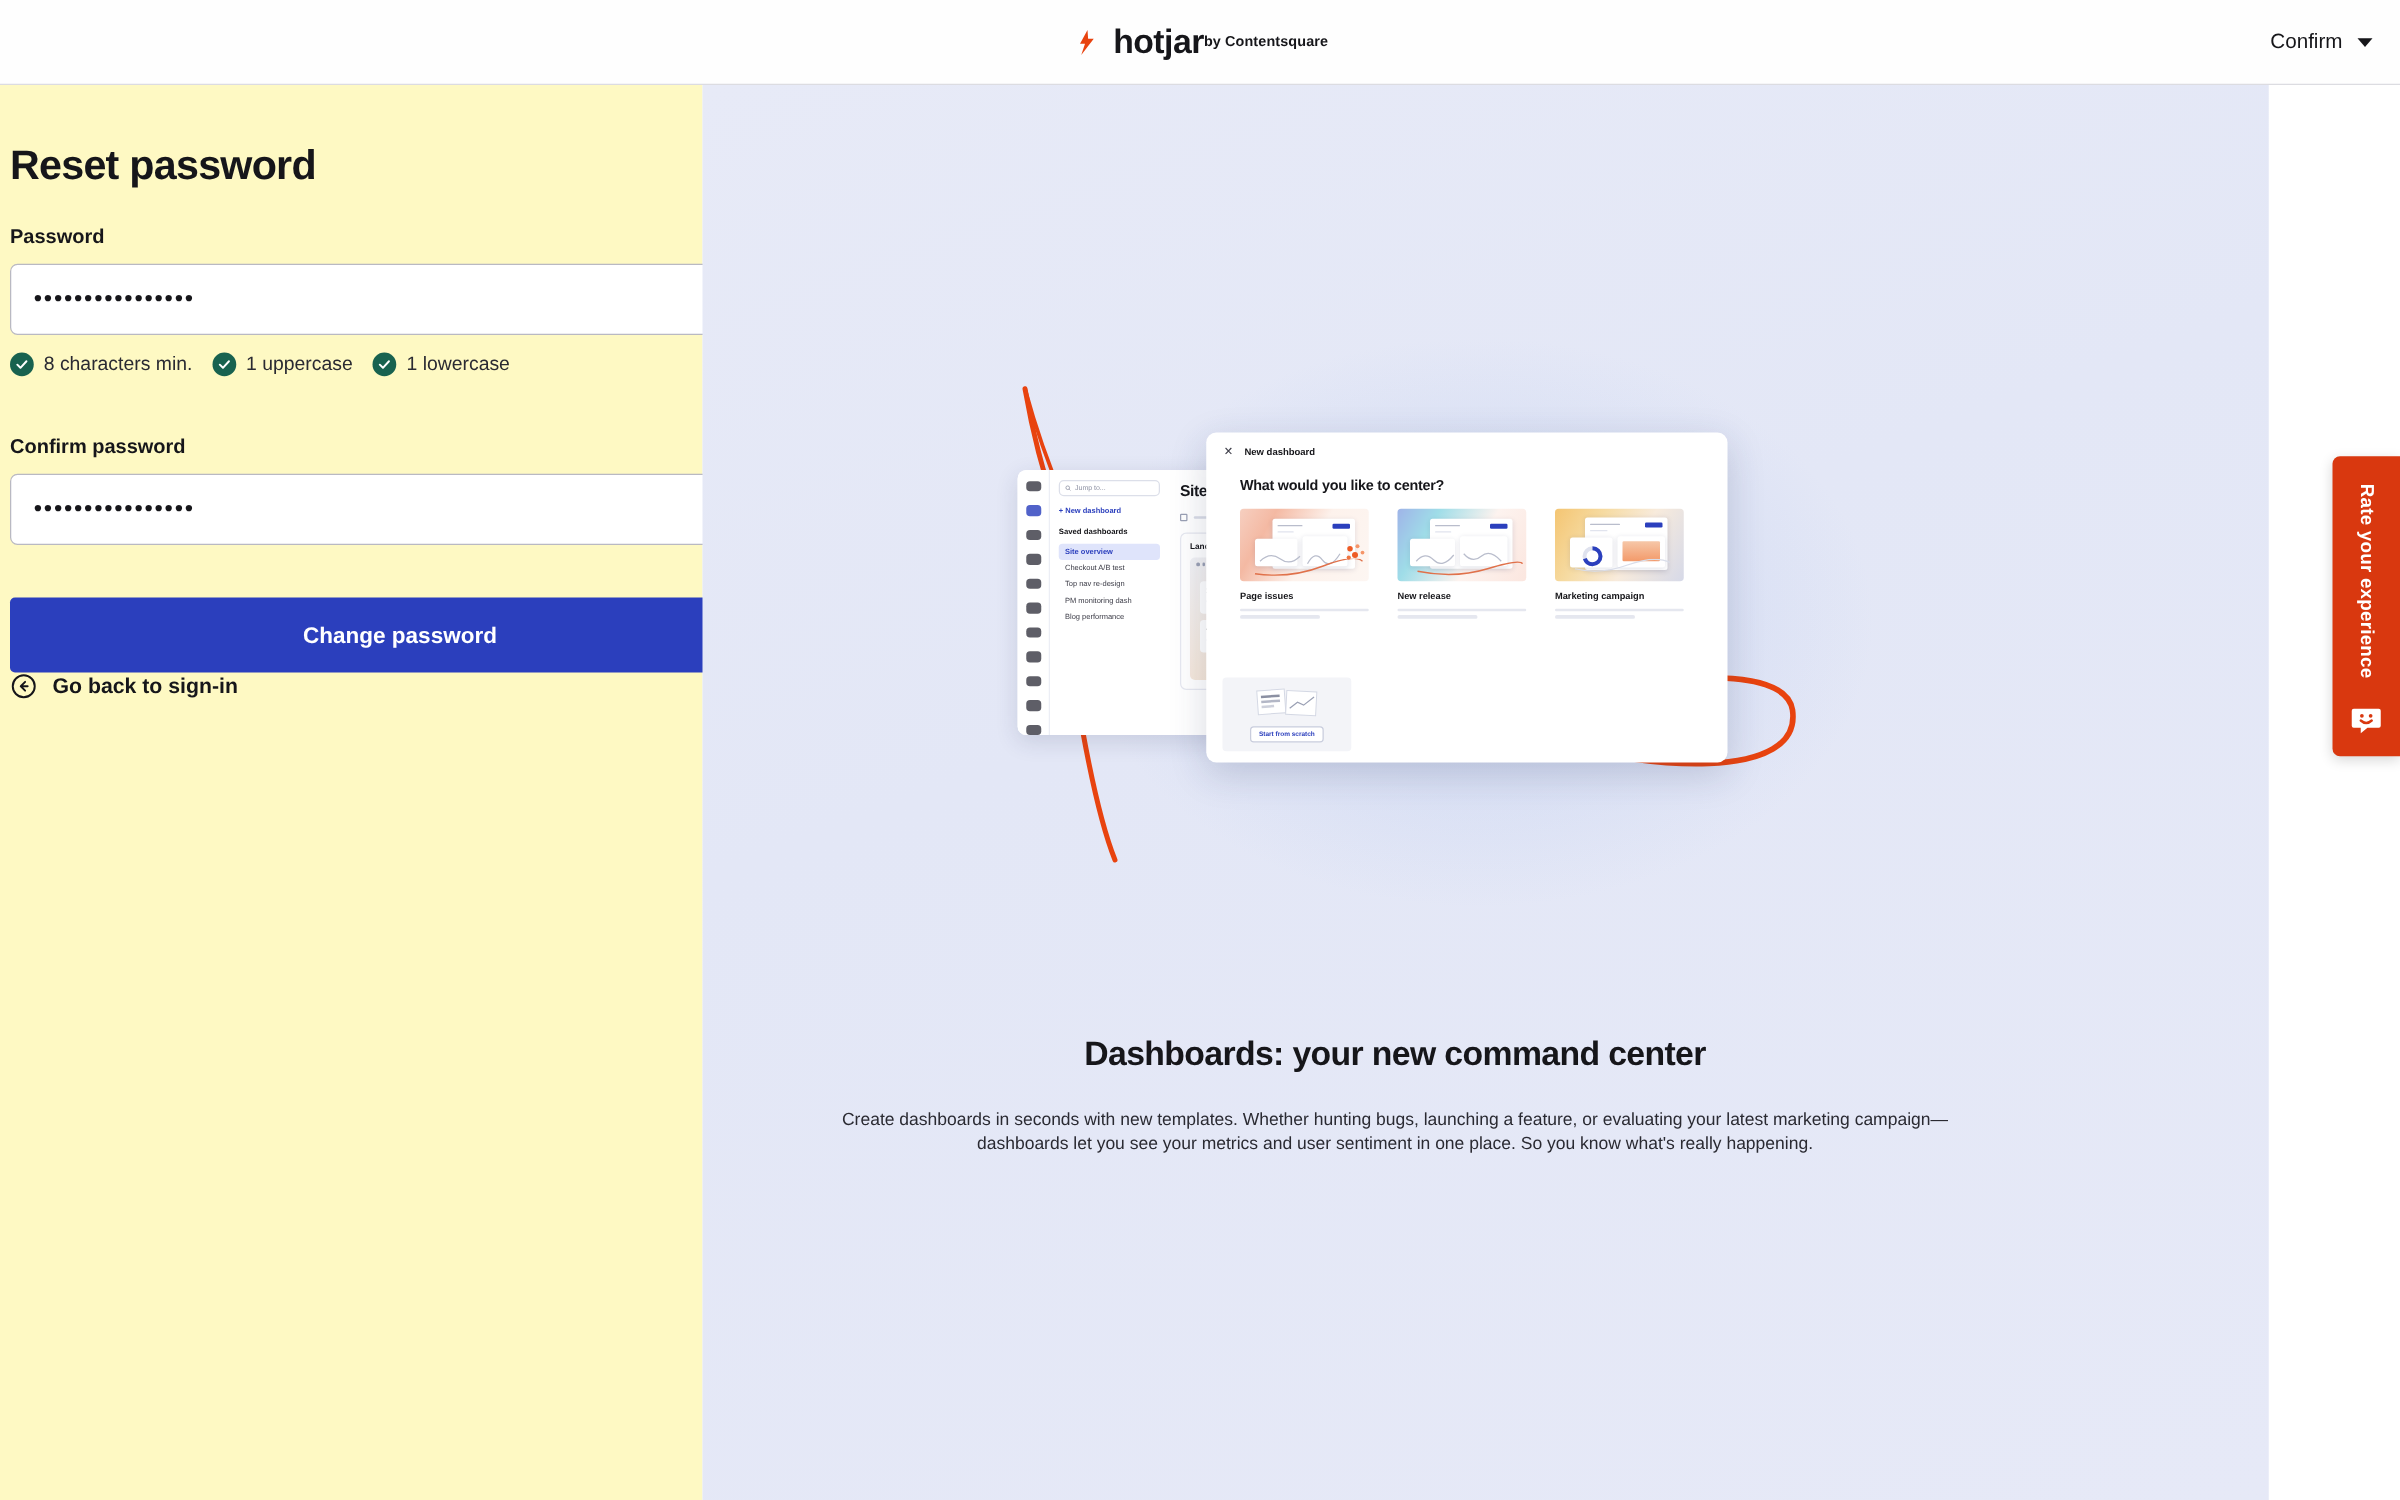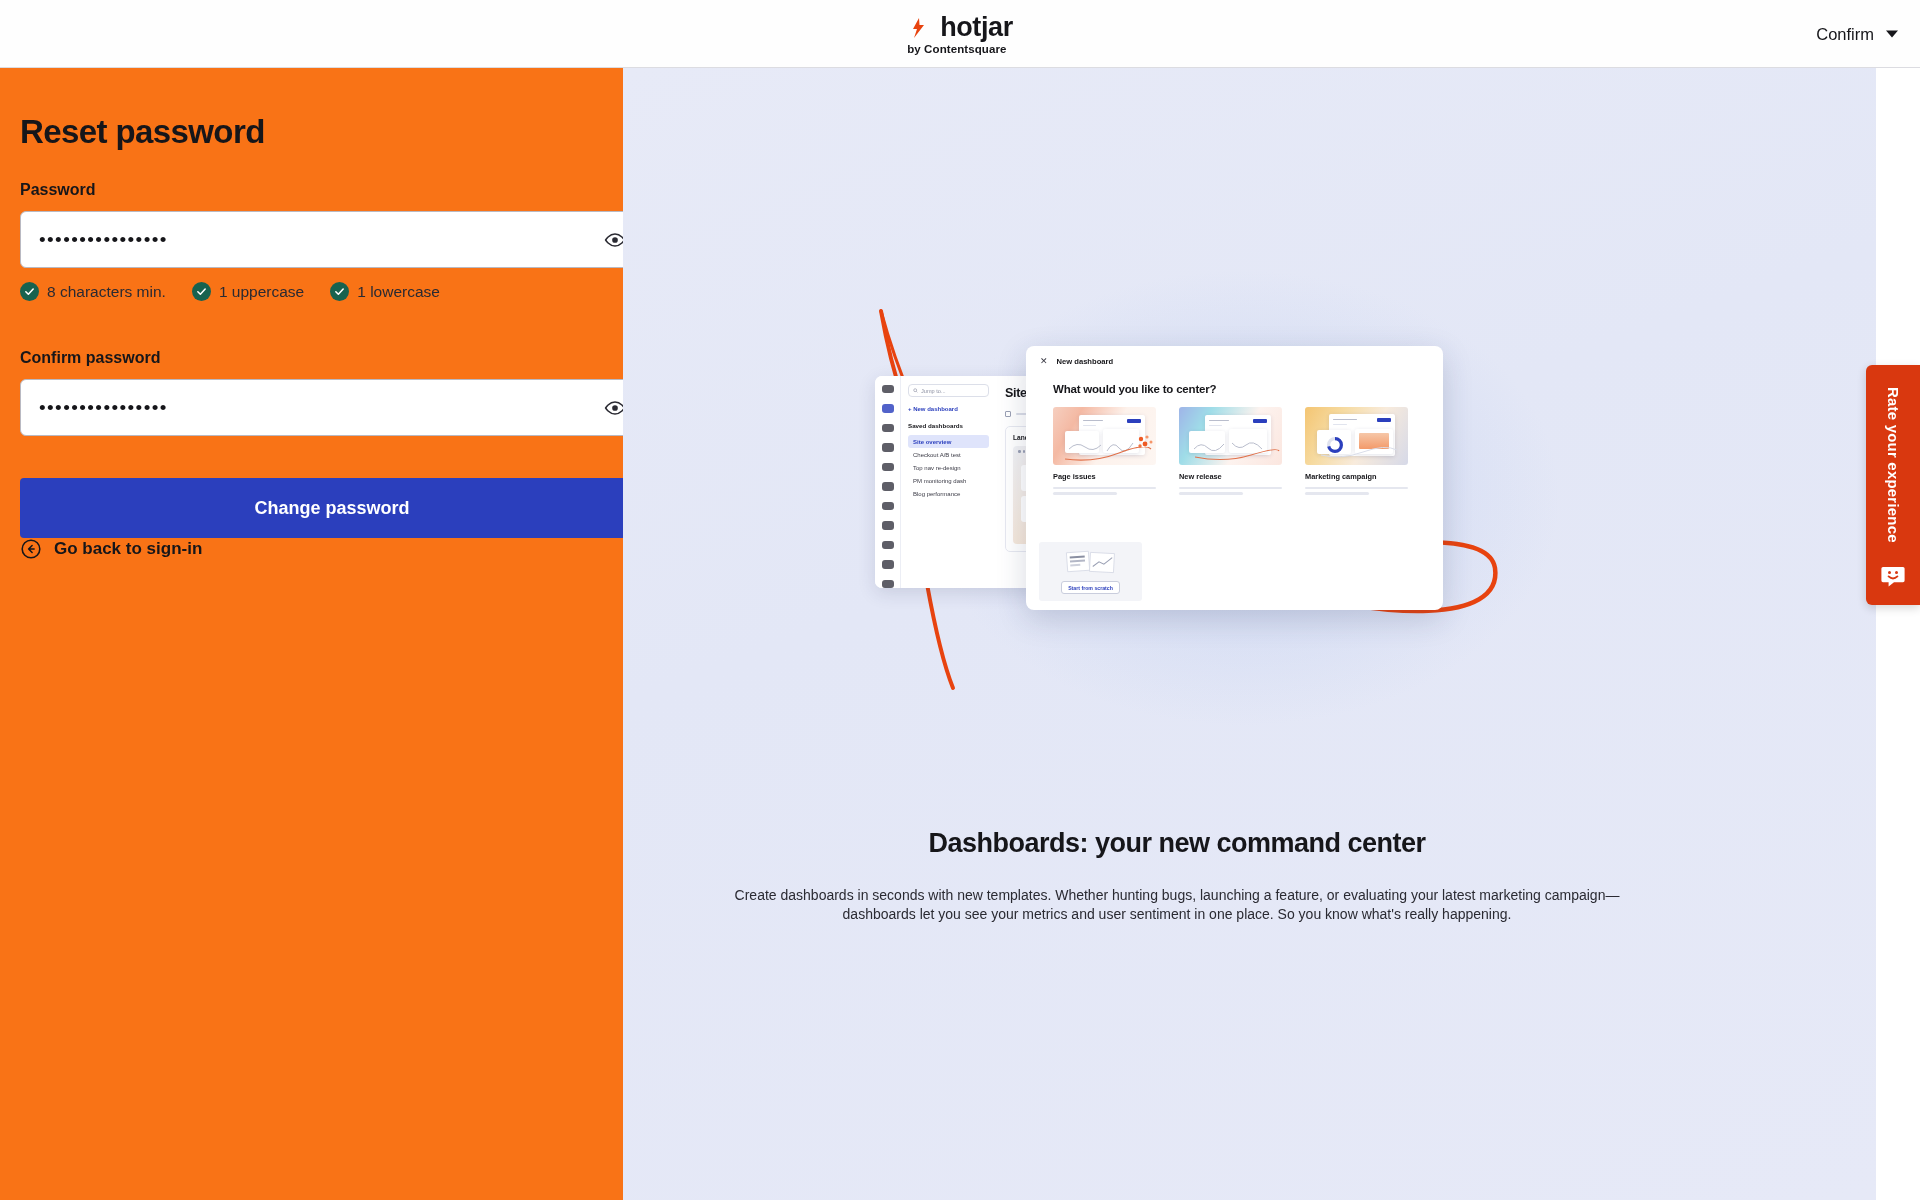--- a/index.html
+++ b/index.html
@@ -11,35 +11,35 @@
   }
 
   
   .header {
     position: absolute; top: 0; left: 0;
     width: 1920px; height: 68px;
     background: #fefefe;
     border-bottom: 1px solid #dcdce1;
     display: flex; align-items: center; justify-content: center;
   }
-  .brand { display: flex; flex-direction: column; gap: 0; }
+  .brand { display: flex; flex-direction: row; align-items: center; gap: 0; }
   .brand-top { display: flex; align-items: center; gap: 9px; }
   .brand-name { font-size: 27px; font-weight: 700; color: #16161a; letter-spacing: -0.4px; }
   .brand-sub { font-size: 11.5px; font-weight: 700; color: #16161a; letter-spacing: 0.1px; }
   .lang-select {
     position: absolute; right: 22px; top: 50%; transform: translateY(-50%);
     display: flex; align-items: center; gap: 12px;
     font-size: 16.5px; color: #16161a; cursor: pointer;
   }
   .caret { width: 0; height: 0; border-left: 6px solid transparent;
            border-right: 6px solid transparent; border-top: 7px solid #16161a; }
 
   
   .body-wrap { position: absolute; top: 68px; left: 0; width: 1920px; height: 1132px; display: flex; }
-  .left-pane { width: 623px; height: 1132px; background: #f97316; padding: 45px 22px 0 20px; position: relative; }
+  .left-pane { width: 562px; height: 1132px; background: #fef9c3; padding: 45px 22px 0 8px; position: relative; }
   .right-pane {
     width: 1253px; height: 1132px;
     background: linear-gradient(160deg,#e7eaf7 0%, #e3e7f6 40%, #e6e9f7 100%);
     position: relative; overflow: hidden;
   }
 
   
   .title { font-size: 33px; font-weight: 700; color: #16161a; letter-spacing: -0.6px; margin-bottom: 30px; }
   .subtitle { font-size: 17px; color: #2a2a32; margin-bottom: 52px; }
   .field-label { font-size: 16px; font-weight: 700; color: #16161a; margin-bottom: 12px; }
@@ -47,21 +47,21 @@
     position: relative; width: 624px; height: 57px;
     border: 1px solid #b9b9c2; border-radius: 6px; background: #fff;
     display: flex; align-items: center; padding: 0 48px 0 18px;
   }
   .input-dots { font-size: 19px; letter-spacing: 1.4px; color: #16161a; line-height: 1; user-select: none; }
   .eye-btn {
     position: absolute; right: 14px; top: 50%; transform: translateY(-50%);
     width: 28px; height: 28px; display: flex; align-items: center; justify-content: center;
     cursor: pointer; background: none; border: none;
   }
-  .rules { display: flex; align-items: center; gap: 26px; margin-top: 14px; }
+  .rules { display: flex; align-items: center; gap: 16px; margin-top: 14px; }
   .rule { display: flex; align-items: center; gap: 8px; font-size: 15.5px; color: #2a2a32; }
   .rule-ico {
     width: 19px; height: 19px; border-radius: 50%; background: #18624f;
     display: flex; align-items: center; justify-content: center; flex: none;
   }
   .grp2 { margin-top: 48px; }
   .cta {
     width: 624px; height: 60px; margin-top: 42px;
     background: #2b3fbd; color: #fff; border: none; border-radius: 4px;
     font-size: 18px; font-weight: 700; cursor: pointer;

